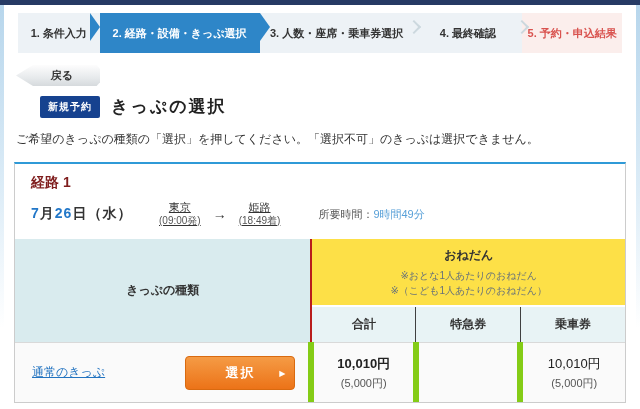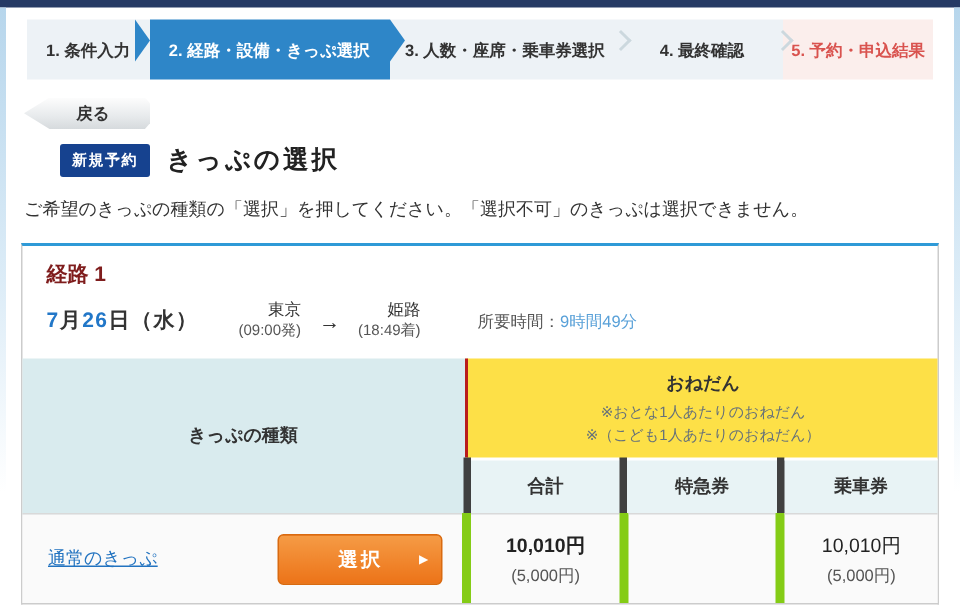--- a/index.html
+++ b/index.html
@@ -52,37 +52,37 @@
   
   .card { margin: 14px 14px 0; border: 1px solid #cccccc; border-top: 2px solid #2f9ad7;
     background: #fff; }
   .card-head { padding: 10px 16px 0; }
   .route-title { font-size: 14px; font-weight: bold; color: #7f1d1d; }
   .route-row { display: flex; align-items: center; padding: 9px 16px 12px; }
   .route-date { font-size: 14px; font-weight: bold; color: #333; width: 128px;
     letter-spacing: 1px; }
   .route-date .num { color: #2277c8; }
   .station-group { display: flex; align-items: center; }
-  .station { text-align: right; font-size: 11px; color: #333; line-height: 1.25; }
+  .station { text-align: center; font-size: 11px; color: #333; line-height: 1.25; text-decoration: underline; }
   .station .time { font-size: 10px; color: #555; }
   .route-arrow { margin: 0 12px; font-size: 14px; color: #333; font-weight: bold; }
   .duration { margin-left: 38px; font-size: 11px; color: #555; }
   .duration .value { color: #58a0d8; }
 
   
   .fare-table { width: 100%; border-collapse: collapse; table-layout: fixed; }
   .fare-table col.c-type { width: 48.6%; }
   .fare-table col.c-p { width: 17.13%; }
   .th-type { background: #d9ebee; font-size: 12px; font-weight: bold; color: #333;
     text-align: center; vertical-align: middle; border-right: 2px solid #b91c1c; }
   .th-price { background: #fde047; text-align: center; padding: 8px 0 7px; }
   .th-price .main { font-size: 12px; font-weight: bold; color: #333; margin-bottom: 5px; }
   .th-price .note { font-size: 10px; color: #66717a; font-weight: normal; line-height: 1.45; }
   .subhead th { background: #e8f3f5; font-size: 12px; font-weight: bold; color: #333;
-    padding: 9px 0; border-left: 5px solid #404040; border-top: 2px solid #fff; }
+    padding: 9px 0; border-left: 1px solid #404040; border-top: 2px solid #fff; }
   .data-row td { background: #fafafa; border-top: 1px solid #d9d9d9;
     border-left: 6px solid #84cc16; height: 59px; vertical-align: middle; }
   .data-row td:first-child { border-left: none; }
   .type-inner { display: flex; align-items: center; justify-content: space-between;
     padding: 0 12px 0 16px; }
   .ticket-link { font-size: 12px; color: #2273c0; text-decoration: underline; cursor: pointer; }
   .select-btn { width: 110px; height: 34px; position: relative; cursor: pointer;
     background: linear-gradient(#f59b45, #ec7318); border: 1px solid #d96a10;
     border-radius: 4px; color: #fff; font-size: 13px; font-weight: bold;
     font-family: inherit; letter-spacing: 2px; }

